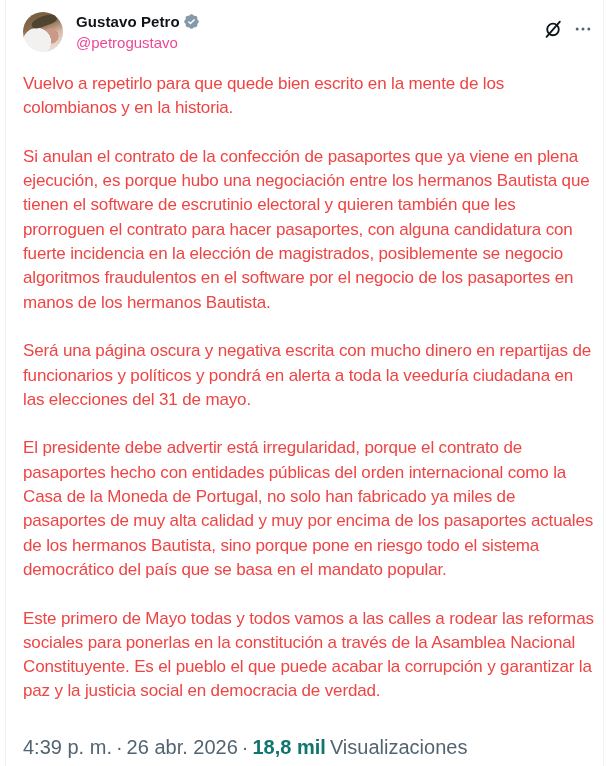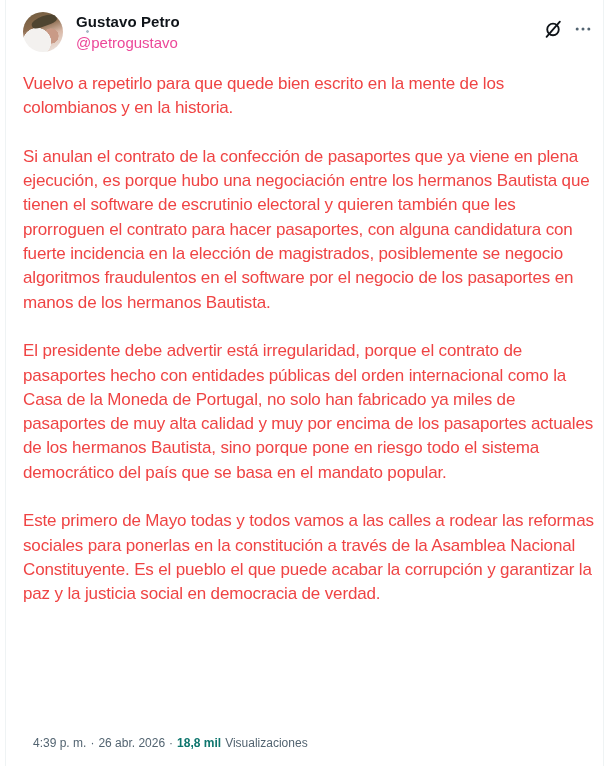--- a/index.html
+++ b/index.html
@@ -16,36 +16,36 @@
       background: radial-gradient(circle at 35% 75%, #f3f1ef 0 35%, transparent 36%),
                   radial-gradient(circle at 70% 60%, #c99a86 0 20%, transparent 21%),
                   linear-gradient(160deg, #6c5a3d 0%, #8a6a4d 35%, #d9b9a8 60%, #f1ece9 100%);
     }
     .avatar::after {
       content: ""; position: absolute; left: 8px; top: 4px; width: 26px; height: 10px;
       border-radius: 50% 50% 30% 30%;
       background: #4e4430; transform: rotate(-20deg);
     }
     .names { position: absolute; left: 70px; top: 13px; }
-    .display-name-row { display: flex; height: 20px; flex-direction: column; }
+    .display-name-row { display: flex; height: 20px; }
     .display-name { font-weight: bold; font-size: 15px; color: #0f1419; letter-spacing: 0.1px; }
     .badge { width: 17px; height: 17px; margin-left: 3px; display: inline-block; }
     .handle { font-size: 15px; color: #ec4899; margin-top: 1px; }
     .grok-icon { position: absolute; left: 536px; top: 18px; width: 22px; height: 22px; cursor: pointer; }
     .more-icon { position: absolute; left: 567px; top: 19px; width: 20px; height: 20px; cursor: pointer; }
     .body-text {
       position: absolute; left: 17px; top: 72px; width: 575px;
       font-size: 17px; line-height: 24.3px; color: #ef4444;
       letter-spacing: -0.15px;
       font-family: "Liberation Sans", sans-serif;
     }
     .para { margin-bottom: 24.3px; white-space: normal; }
     .para:last-child { margin-bottom: 8px; }
     .meta {
-      position: absolute; left: 27px; top: 736px; font-size: 12px; color: #536471;
+      position: absolute; left: 17px; top: 736px; font-size: 20px; color: #536471;
       display: flex; align-items: center; white-space: nowrap;
     }
     .meta .sep { margin: 0 4px; }
     .meta .views-count { font-weight: bold; color: #0f766e; margin-right: 4px; }
     .meta a { color: #536471; text-decoration: none; }
   </style>
 </head>
 <body>
 
 <div class="frame">
@@ -72,20 +72,21 @@
     <svg class="more-icon" viewBox="0 0 24 24">
       <circle cx="5" cy="12" r="1.8" fill="#536471"></circle>
       <circle cx="12" cy="12" r="1.8" fill="#536471"></circle>
       <circle cx="19" cy="12" r="1.8" fill="#536471"></circle>
     </svg>
   </div>
 
   <div class="body-text">
     <p class="para">Vuelvo a repetirlo para que quede bien escrito en la mente de los colombianos y en la historia.</p>
     <p class="para">Si anulan el contrato de la confección de pasaportes que ya viene en plena ejecución, es porque hubo una negociación entre los hermanos Bautista que tienen el software de escrutinio electoral y quieren también que les prorroguen el contrato para hacer pasaportes, con alguna candidatura con fuerte incidencia en la elección de magistrados, posiblemente se negocio algoritmos fraudulentos en el software por el negocio de los pasaportes en manos de los hermanos Bautista.</p>
+    <p class="para">Será una página oscura y negativa escrita con mucho dinero en repartijas de funcionarios y políticos y pondrá en alerta a toda la veeduría ciudadana en las elecciones del 31 de mayo.</p>
     <p class="para">El presidente debe advertir está irregularidad, porque el contrato de pasaportes hecho con entidades públicas del orden internacional como la Casa de la Moneda de Portugal, no solo han fabricado ya miles de pasaportes de muy alta calidad y muy por encima de los pasaportes actuales de los hermanos Bautista, sino porque pone en riesgo todo el sistema democrático del país que se basa en el mandato popular.</p>
     <p class="para">Este primero de Mayo todas y todos vamos a las calles a rodear las reformas sociales para ponerlas en la constitución a través de la Asamblea Nacional Constituyente. Es el pueblo el que puede acabar la corrupción y garantizar la paz y la justicia social en democracia de verdad.</p>
   </div>
 
   <div class="meta">
     <a href="#">4:39 p. m.</a>
     <span class="sep">·</span>
     <a href="#">26 abr. 2026</a>
     <span class="sep">·</span>
     <span class="views-count">18,8 mil</span>

